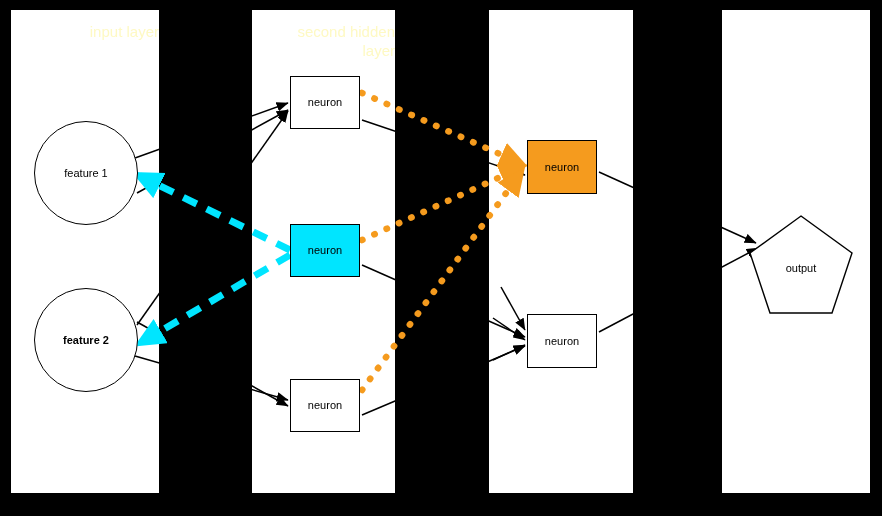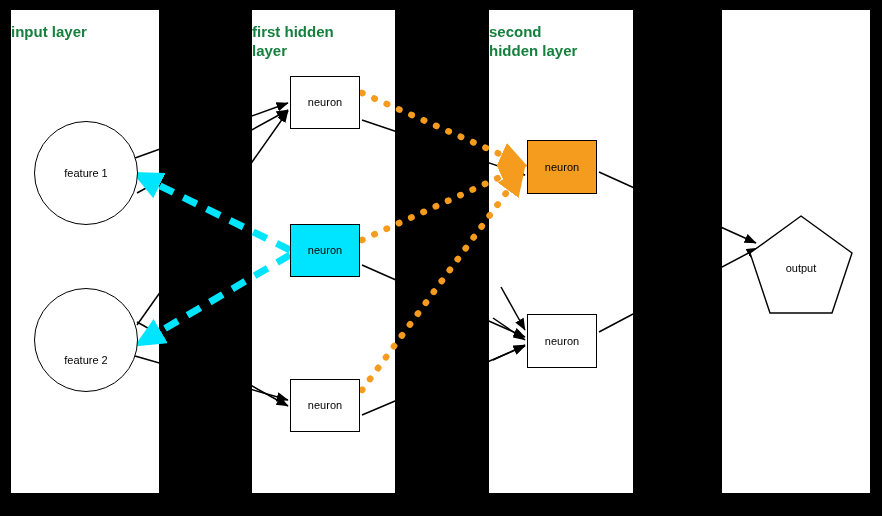--- a/index.html
+++ b/index.html
@@ -17,24 +17,24 @@
   }
   .panel {
     position: absolute;
     background: #ffffff;
     box-sizing: border-box;
   }
   .panel-title {
     position: absolute;
     left: 0;
     right: 0;
-    text-align: left;
-    font-weight: bold;
+    text-align: right;
+    font-weight: normal;
     font-size: 15px;
-    color: #15803d;
+    color: #fef9c3;
     line-height: 19px;
     white-space: pre-line;
   }
   svg.overlay {
     position: absolute;
     left: 0;
     top: 0;
     width: 882px;
     height: 516px;
     pointer-events: none;
@@ -65,24 +65,22 @@
 <body>
 
 <div id="canvas">
 
   <div class="panel" style="left:11px; top:10px; width:148px; height:483px;"></div>
   <div class="panel" style="left:252px; top:10px; width:143px; height:483px;"></div>
   <div class="panel" style="left:489px; top:10px; width:144px; height:483px;"></div>
   <div class="panel" style="left:722px; top:10px; width:148px; height:483px;"></div>
 
   <div class="panel-title" style="left:11px; top:22px; width:148px;">input layer</div>
-  <div class="panel-title" style="left:252px; top:22px; width:143px;">first hidden
+  <div class="panel-title" style="left:252px; top:22px; width:143px;">second hidden
 layer</div>
-  <div class="panel-title" style="left:489px; top:22px; width:144px;">second
-hidden layer</div>
 
   <svg class="overlay" viewBox="0 0 882 516">
     <defs>
       <marker id="arrowBlack" markerWidth="9" markerHeight="9" refX="7.6" refY="3.2" orient="auto" markerUnits="strokeWidth">
         <path d="M0,0 L8,3.2 L0,6.4 z" fill="#000000"></path>
       </marker>
       <marker id="arrowCyan" markerWidth="5" markerHeight="5" refX="3.1" refY="2" orient="auto" markerUnits="strokeWidth">
         <path d="M0,0 L4.4,2 L0,4 z" fill="#00e5ff"></path>
       </marker>
       <marker id="arrowOrange" markerWidth="5" markerHeight="5" refX="3.1" refY="2" orient="auto" markerUnits="strokeWidth">
@@ -121,21 +119,21 @@
       <path d="M362,93 L520,163"></path>
       <path d="M362,240 L520,168"></path>
       <path d="M362,390 L520,174"></path>
     </g>
   </svg>
 
   <div class="shape-circle" style="left:34px; top:121px; width:104px; height:104px;"></div>
   <div class="node-label" style="left:86px; top:173px;">feature 1</div>
 
   <div class="shape-circle" style="left:34px; top:288px; width:104px; height:104px;"></div>
-  <div class="node-label" style="left:86px; top:360px;">feature 2</div>
+  <div class="node-label" style="left:86px; top:340px;font-weight:bold;">feature 2</div>
 
   <div class="shape-box" style="left:290px; top:76px; width:70px; height:53px; background:#ffffff;"></div>
   <div class="node-label" style="left:325px; top:102px;">neuron</div>
 
   <div class="shape-box" style="left:290px; top:224px; width:70px; height:53px; background:#00e5ff;"></div>
   <div class="node-label" style="left:325px; top:250px;">neuron</div>
 
   <div class="shape-box" style="left:290px; top:379px; width:70px; height:53px; background:#ffffff;"></div>
   <div class="node-label" style="left:325px; top:405px;">neuron</div>
 

